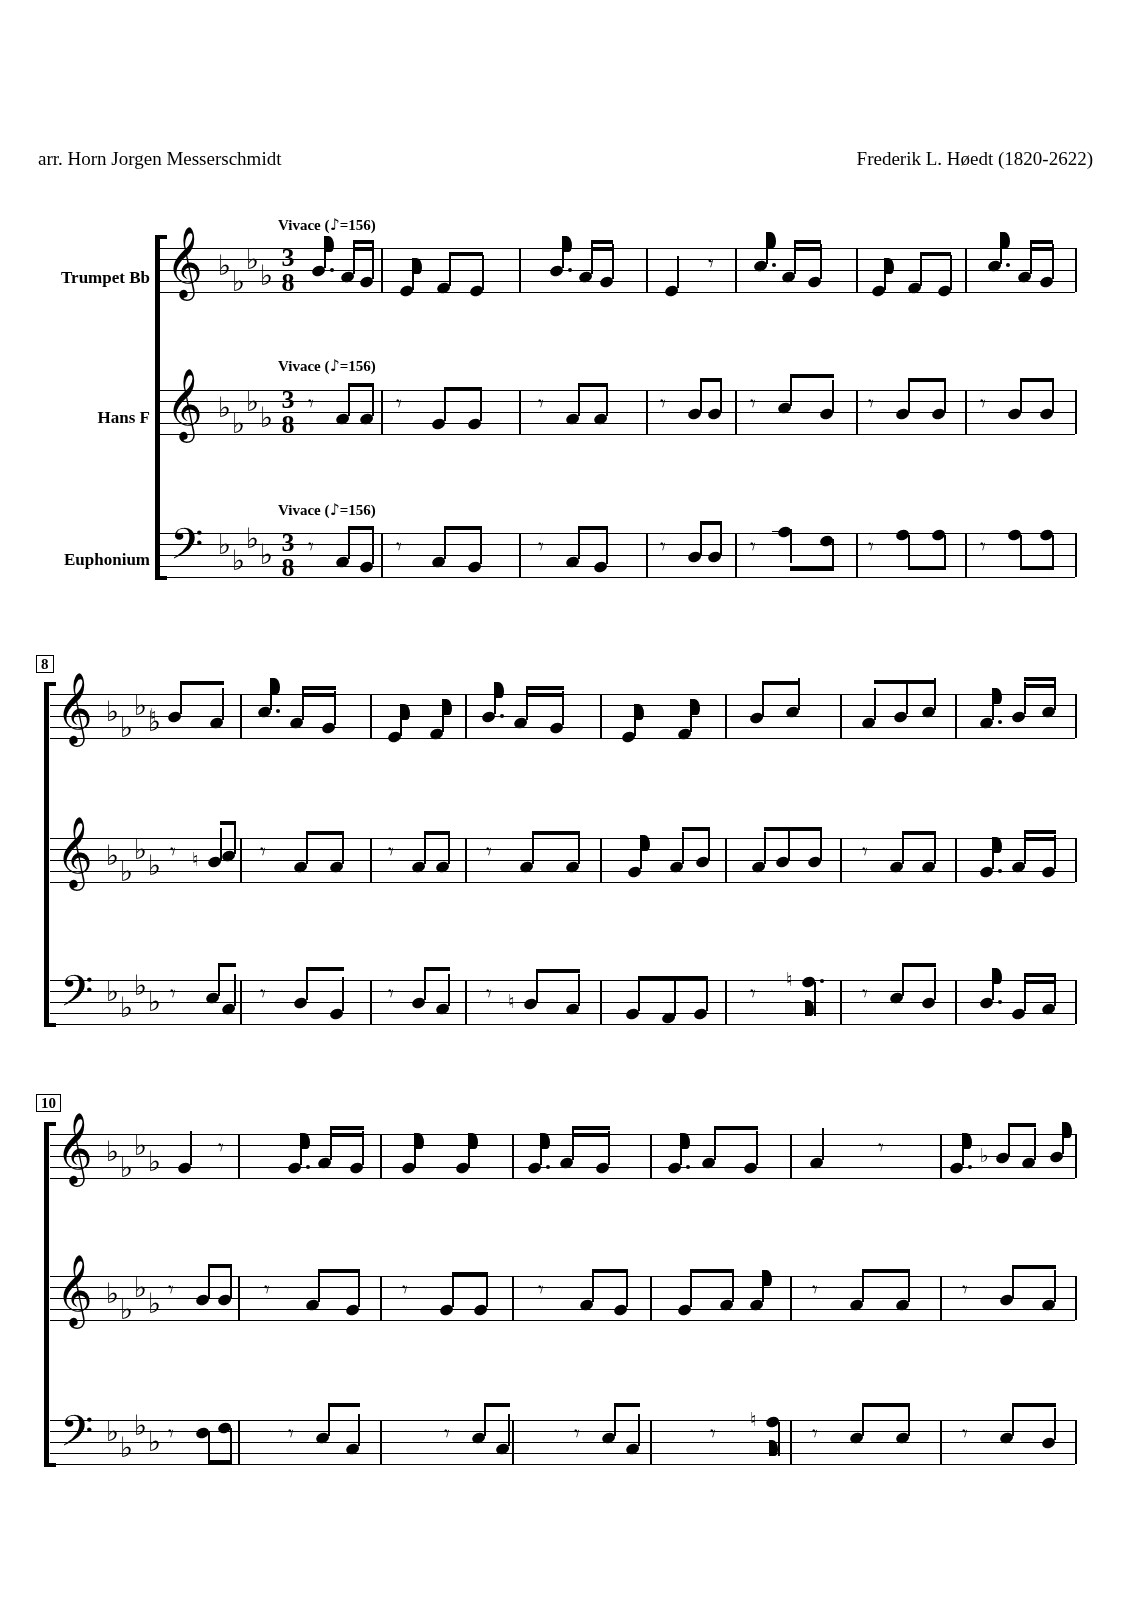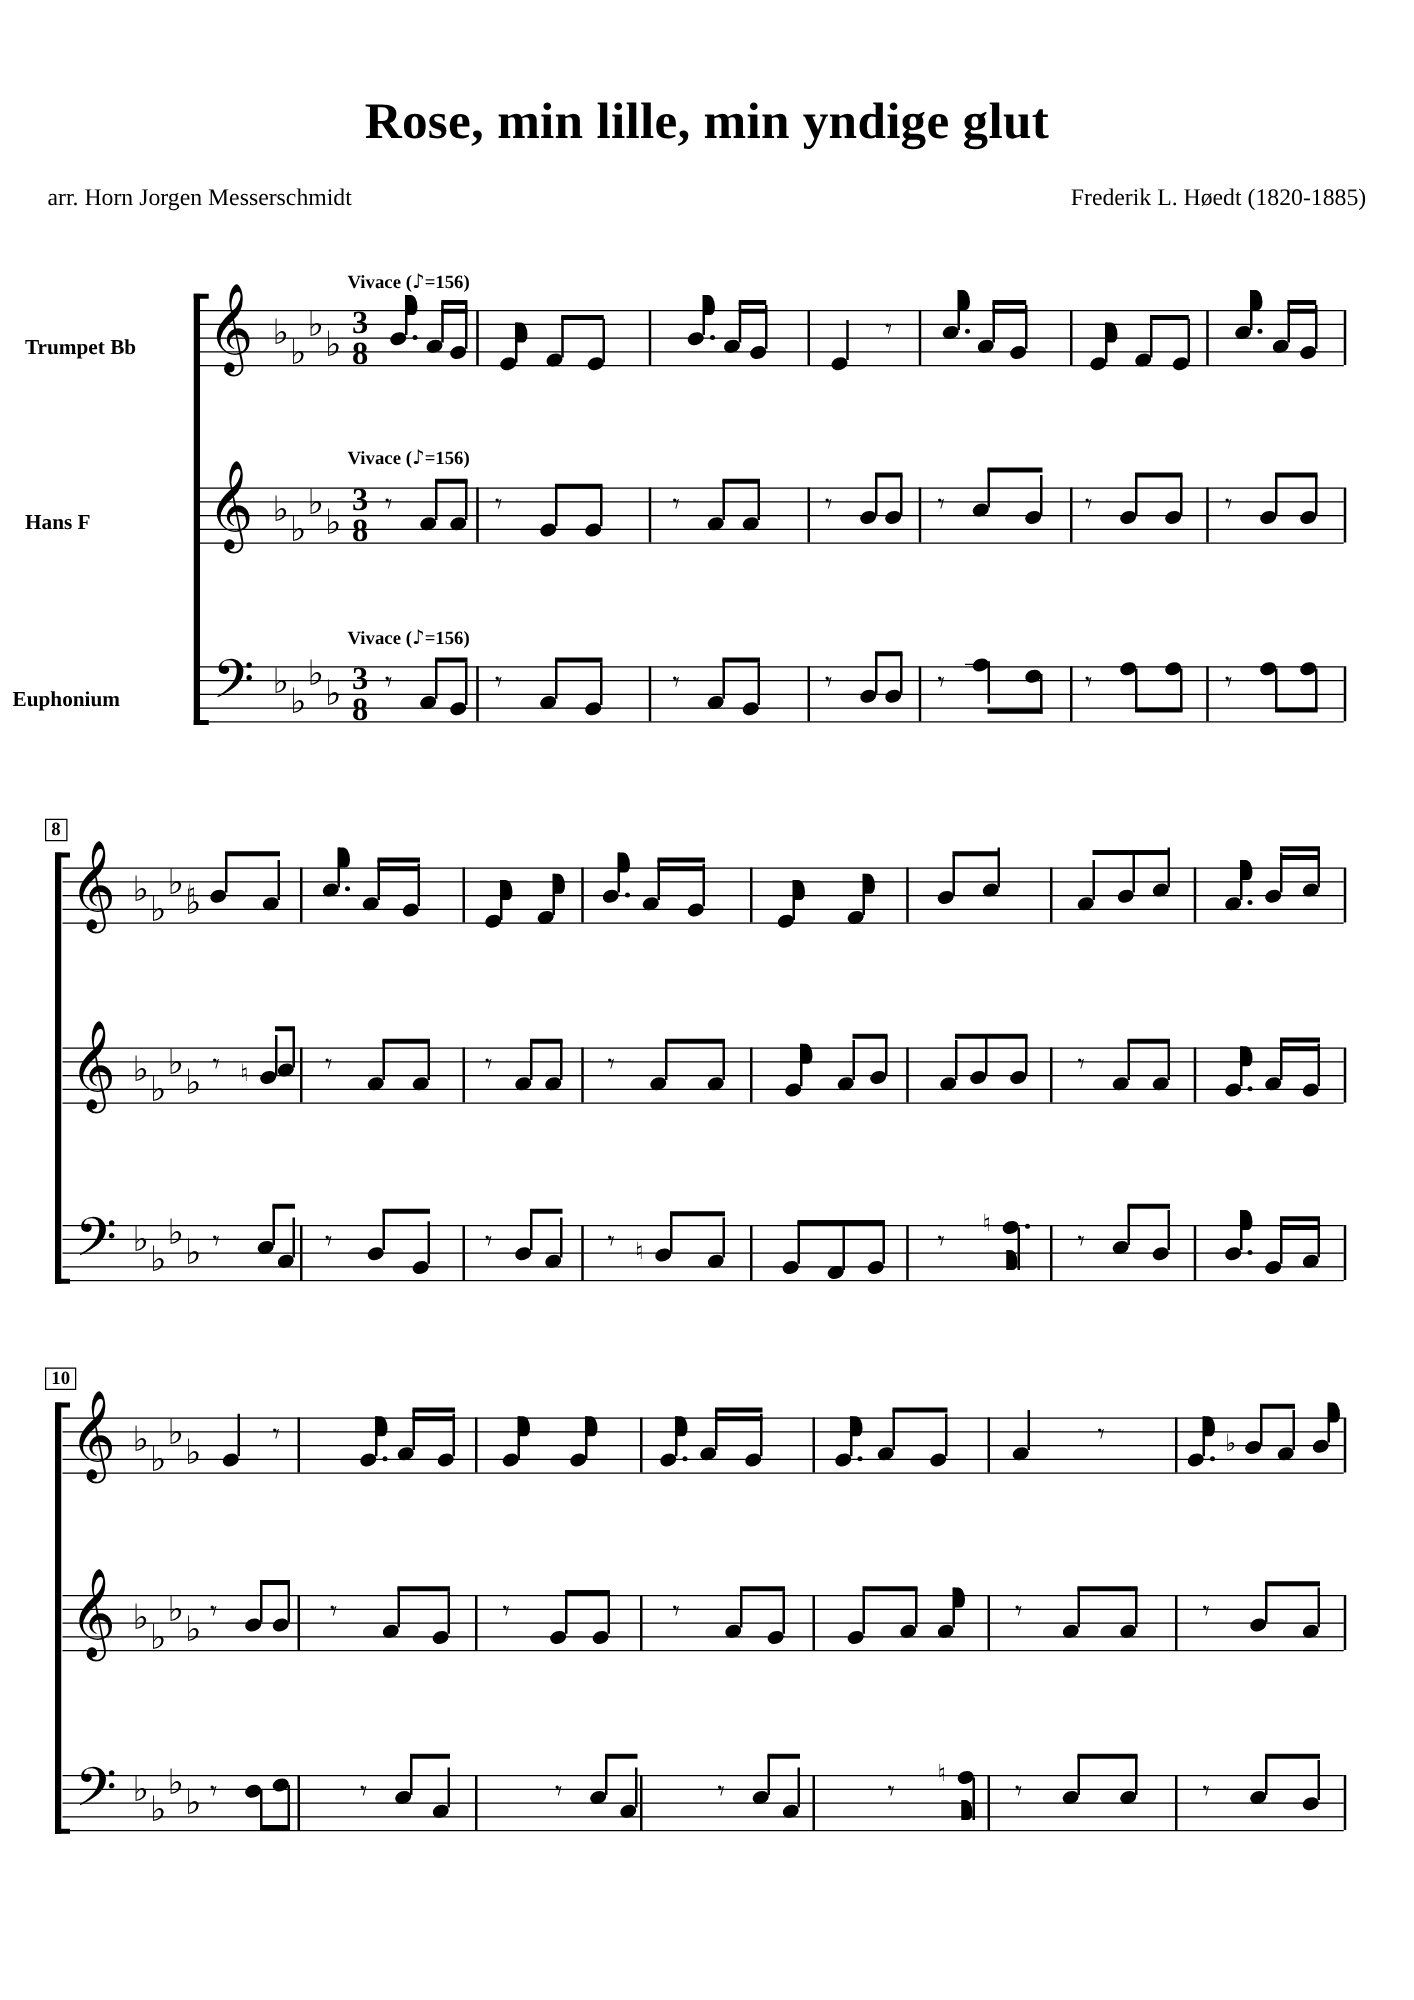--- a/index.html
+++ b/index.html
@@ -62,20 +62,21 @@
     border: 1.5px solid #000;
     padding: 1px 4px 0 4px;
     line-height: 1;
     background: #fff;
   }
   .inst-label {
     position: absolute;
     font-family: "Liberation Serif", serif;
     font-weight: bold;
     font-size: 17px;
+    text-align: right;
   }
   .tempo {
     position: absolute;
     font-family: "Liberation Serif", serif;
     font-weight: bold;
     font-size: 15px;
     white-space: nowrap;
   }
   .tempo .note-glyph {
     font-family: "DejaVu Sans", sans-serif;
@@ -171,23 +172,22 @@
     height: 1.4px;
     background: #000;
     width: 20px;
   }
 </style>
 </head>
 <body>
 
 <div class="page">
 
-  <div class="title">Rose, min lille, min yndige glut</div>
   <div class="arranger">arr. Horn Jorgen Messerschmidt</div>
-  <div class="composer">Frederik L. Høedt (1820-1885)</div>
+  <div class="composer">Frederik L. Høedt (1820-2622)</div>
 
   <div class="system" id="sys1" style="top:0;">
 
     <div class="inst-label" style="top:268px; left:20px; width:130px;">Trumpet Bb</div>
     <div class="inst-label" style="top:408px; left:20px; width:130px;">Hans F</div>
     <div class="inst-label" style="top:550px; left:10px; width:140px;">Euphonium</div>
 
     <div class="system-bracket" style="left:155px; top:235px; width:5px; height:345px;"></div>
     <div class="system-bracket" style="left:155px; top:235px; width:12px; height:4px;"></div>
     <div class="system-bracket" style="left:155px; top:576px; width:12px; height:4px;"></div>

